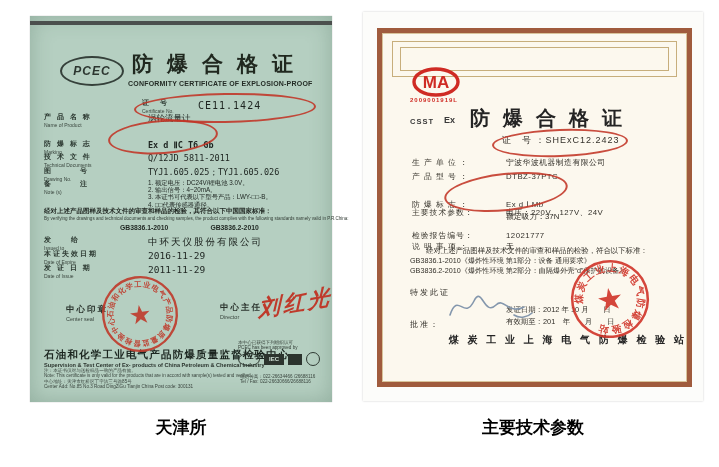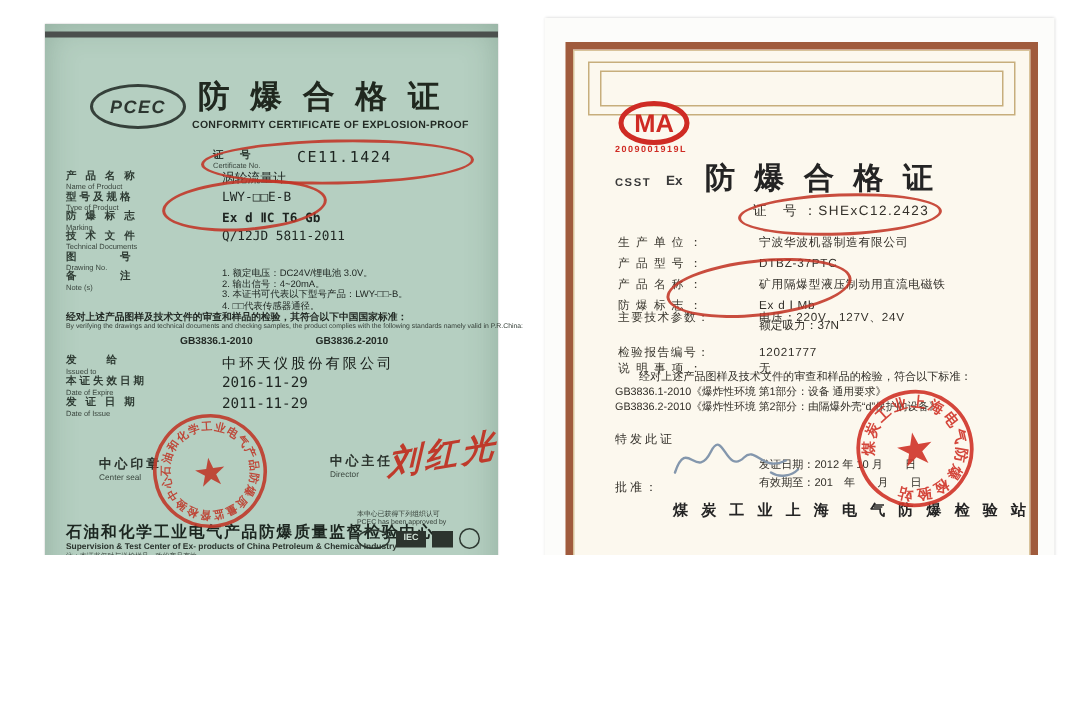--- a/index.html
+++ b/index.html
@@ -1,16 +1,16 @@
 <!DOCTYPE html>
 <html><head>
 <meta charset="utf-8">
 <style>
   html,body{margin:0;padding:0;background:#ffffff;font-family:"Liberation Sans",sans-serif;}
-  .canvas{position:relative;width:719px;height:370px;background:#fff;overflow:hidden;}
+  .canvas{position:relative;width:719px;height:467px;background:#fff;overflow:hidden;}
 
   
   .cert-left{position:absolute;left:30px;top:16px;width:302px;height:386px;
     background:#b5cfc1;box-shadow:inset 0 0 22px rgba(50,85,65,.28),0 0 1px rgba(0,0,0,.3);}
   .lc-topstrip{position:absolute;left:0;top:5px;width:100%;height:4px;background:#4b4f4d;}
   .pcec-logo{position:absolute;left:30px;top:40px;width:60px;height:26px;border:2px solid #35403a;
     border-radius:50%;display:flex;align-items:center;justify-content:center;
     font-style:italic;font-weight:bold;font-size:12px;color:#2c3630;letter-spacing:1px;}
   .lc-title{position:absolute;left:102px;top:34px;font-size:21px;font-weight:bold;color:#20281f;
     letter-spacing:14px;white-space:nowrap;}
@@ -104,47 +104,41 @@
     <div class="lc-certno-val">CE11.1424</div>
     <div class="red-oval" style="left:104px;top:77px;width:178px;height:26px;transform:rotate(-1deg);"></div>
 
     <div class="lrow" style="top:96px">
       <div class="llab">
           <span class="cn">产 品 名 称</span>
           <span class="en">Name of Product</span>
         </div>
       <div class="lval">涡轮流量计</div>
     </div>
-    <div class="lrow" style="top:110px">
-      <div class="llab">
-          <span class="cn">型号及规格</span>
-          <span class="en">Type of Product</span>
-        </div>
-      <div class="lval">LWY-□□E-B</div>
-    </div>
     <div class="lrow" style="top:123px">
       <div class="llab">
           <span class="cn">防 爆 标 志</span>
           <span class="en">Marking</span>
         </div>
       <div class="lval bold">Ex d ⅡC T6 Gb</div>
     </div>
     <div class="red-oval" style="left:78px;top:104px;width:106px;height:30px;transform:rotate(-4deg);"></div>
     <div class="lrow" style="top:136px">
       <div class="llab">
           <span class="cn">技 术 文 件</span>
           <span class="en">Technical Documents</span>
         </div>
       <div class="lval">Q/12JD 5811-2011</div>
     </div>
     <div class="lrow" style="top:150px">
       <div class="llab">
           <span class="cn">图　　　号</span>
           <span class="en">Drawing No.</span>
         </div>
+      <div class="lval">TYJ1.605.025；TYJ1.605.026</div>
     </div>
     <div class="lrow" style="top:163px">
       <div class="llab">
           <span class="cn">备　　　注</span>
           <span class="en">Note (s)</span>
         </div>
     </div>
     <div class="lnotes">
       <div>1. 额定电压：DC24V/锂电池 3.0V。</div>
       <div>2. 输出信号：4~20mA。</div>
@@ -245,23 +239,20 @@
 
       <div class="r-certno">证　号 ：SHExC12.2423</div>
       <div class="red-oval" style="left:110px;top:96px;width:132px;height:24px;transform:rotate(-2deg);"></div>
 
       <div class="rrow" style="top:118px">
         <span class="rlab">生 产 单 位 ：</span><span class="rval">宁波华波机器制造有限公司</span>
       </div>
       <div class="rrow" style="top:132px">
         <span class="rlab">产 品 型 号 ：</span><span class="rval">DTBZ-37PTC</span>
       </div>
-      <div class="rrow" style="top:146px">
-        <span class="rlab">产 品 名 称 ：</span><span class="rval">矿用隔爆型液压制动用直流电磁铁</span>
-      </div>
       <div class="rrow" style="top:160px">
         <span class="rlab">防 爆 标 志 ：</span><span class="rval">Ex d Ⅰ Mb</span>
       </div>
       <div class="red-oval" style="left:62px;top:140px;width:120px;height:34px;transform:rotate(-6deg);"></div>
       <div class="rrow" style="top:168px">
         <span class="rlab">主要技术参数：</span><span class="rval">电压：220V、127V、24V</span>
       </div>
       <div class="r-techline2">额定吸力：37N</div>
       <div class="rrow" style="top:191px">
         <span class="rlab">检验报告编号：</span><span class="rval">12021777</span>

